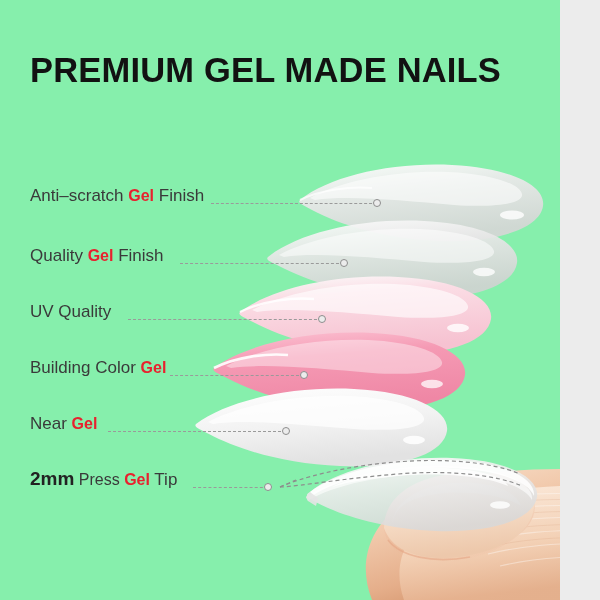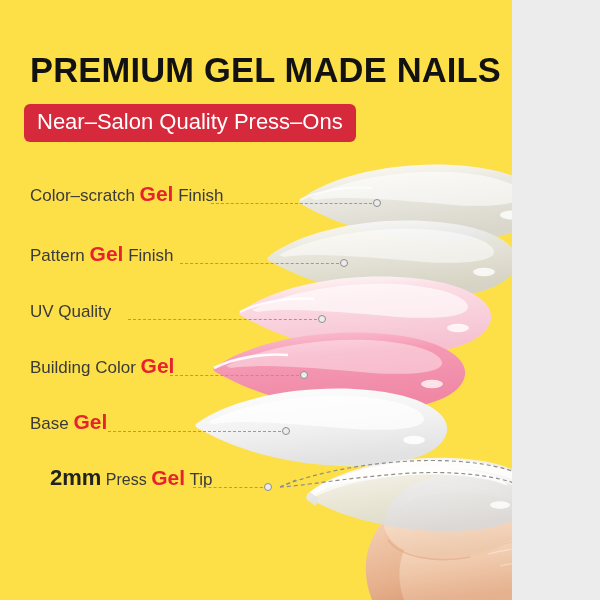--- a/index.html
+++ b/index.html
@@ -3,21 +3,21 @@
 <meta charset="utf-8">
 <style>
   html,body{margin:0;padding:0;}
   body{
     width:600px;height:600px;
     background:#ececec;
     font-family:"Liberation Sans","DejaVu Sans",sans-serif;
     overflow:hidden;
     position:relative;
   }
-  #stage{position:absolute;left:0;top:0;width:512px;height:600px;overflow:hidden;background:#fde047;}
+  #stage{position:absolute;left:0;top:0;width:560px;height:600px;overflow:hidden;background:#86efac;}
 
   
   #title{
     position:absolute;left:30px;top:50px;
     font-size:35px;line-height:40px;
     font-weight:700;letter-spacing:.2px;
     color:#121212;white-space:nowrap;
     transform:scaleX(.985);transform-origin:left center;
   }
   #badge{
@@ -29,22 +29,22 @@
     font-weight:400;white-space:nowrap;
   }
 
   
   .row{position:absolute;height:26px;white-space:nowrap;}
   .lbl{
     position:absolute;left:0;bottom:0;
     font-size:17px;line-height:22px;color:#3a3a3a;
     white-space:nowrap;
   }
-  .lbl .gel{color:#e8212e;font-weight:700;font-size:21px;}
-  .lbl .b{color:#222;font-weight:700;font-size:22px;margin-left:20px;}
+  .lbl .gel{color:#e8212e;font-weight:700;font-size:16px;}
+  .lbl .b{color:#222;font-weight:700;font-size:19px;}
   .lbl .sm{font-size:16px;}
   .lead{position:absolute;height:1px;border-top:1.4px dashed #9a9a9a;}
   .dot{
     position:absolute;width:8px;height:8px;border-radius:50%;
     border:1.4px solid #8d8d8d;background:#ececec;box-sizing:border-box;
   }
 
   
   #art{position:absolute;left:0;top:0;width:600px;height:600px;}
 </style>
@@ -216,33 +216,32 @@
 
       <path d="M310,492 L306,497 L308,501 L316,506 L318,498 Z" fill="#e4e4e4" opacity=".9"></path>
 
       <path d="M280,487 C300,478 344,466 396,462 C444,458 492,462 520,474" stroke="#8d8d8d" stroke-width="1.2" stroke-dasharray="4 3" fill="none"></path>
       <path d="M280,487 C302,486 346,478 398,474 C446,470 494,474 522,486" stroke="#8d8d8d" stroke-width="1.2" stroke-dasharray="4 3" fill="none"></path>
       <path d="M280,487 L296,480" stroke="#8d8d8d" stroke-width="1.2" stroke-dasharray="4 3" fill="none"></path>
     </g>
   </svg>
 
   <div id="title">PREMIUM GEL MADE NAILS</div>
-  <div id="badge">Near–Salon Quality Press–Ons</div>
 
   <div class="row" style="left:30px;top:181px;">
     <div class="lbl">
-      <span>Color–scratch </span><span class="gel">Gel</span><span> Finish</span>
+      <span>Anti–scratch </span><span class="gel">Gel</span><span> Finish</span>
     </div>
   </div>
   <div class="lead" style="left:211px;top:203px;width:166px;"></div>
   <div class="dot" style="left:373px;top:199px;"></div>
 
   <div class="row" style="left:30px;top:241px;">
     <div class="lbl">
-      <span>Pattern </span><span class="gel">Gel</span><span> Finish</span>
+      <span>Quality </span><span class="gel">Gel</span><span> Finish</span>
     </div>
   </div>
   <div class="lead" style="left:180px;top:263px;width:164px;"></div>
   <div class="dot" style="left:340px;top:259px;"></div>
 
   <div class="row" style="left:30px;top:297px;">
     <div class="lbl">
       <span>UV Quality</span><span class="gel"></span><span></span>
     </div>
   </div>
@@ -252,21 +251,21 @@
   <div class="row" style="left:30px;top:353px;">
     <div class="lbl">
       <span>Building Color </span><span class="gel">Gel</span><span></span>
     </div>
   </div>
   <div class="lead" style="left:170px;top:375px;width:134px;"></div>
   <div class="dot" style="left:300px;top:371px;"></div>
 
   <div class="row" style="left:30px;top:409px;">
     <div class="lbl">
-      <span>Base </span><span class="gel">Gel</span><span></span>
+      <span>Near </span><span class="gel">Gel</span><span></span>
     </div>
   </div>
   <div class="lead" style="left:108px;top:431px;width:178px;"></div>
   <div class="dot" style="left:282px;top:427px;"></div>
 
   <div class="row" style="left:30px;top:465px;">
     <div class="lbl">
       <span class="b">2mm</span><span class="sm"> Press </span><span class="gel">Gel</span><span> Tip</span>
     </div>
   </div>

